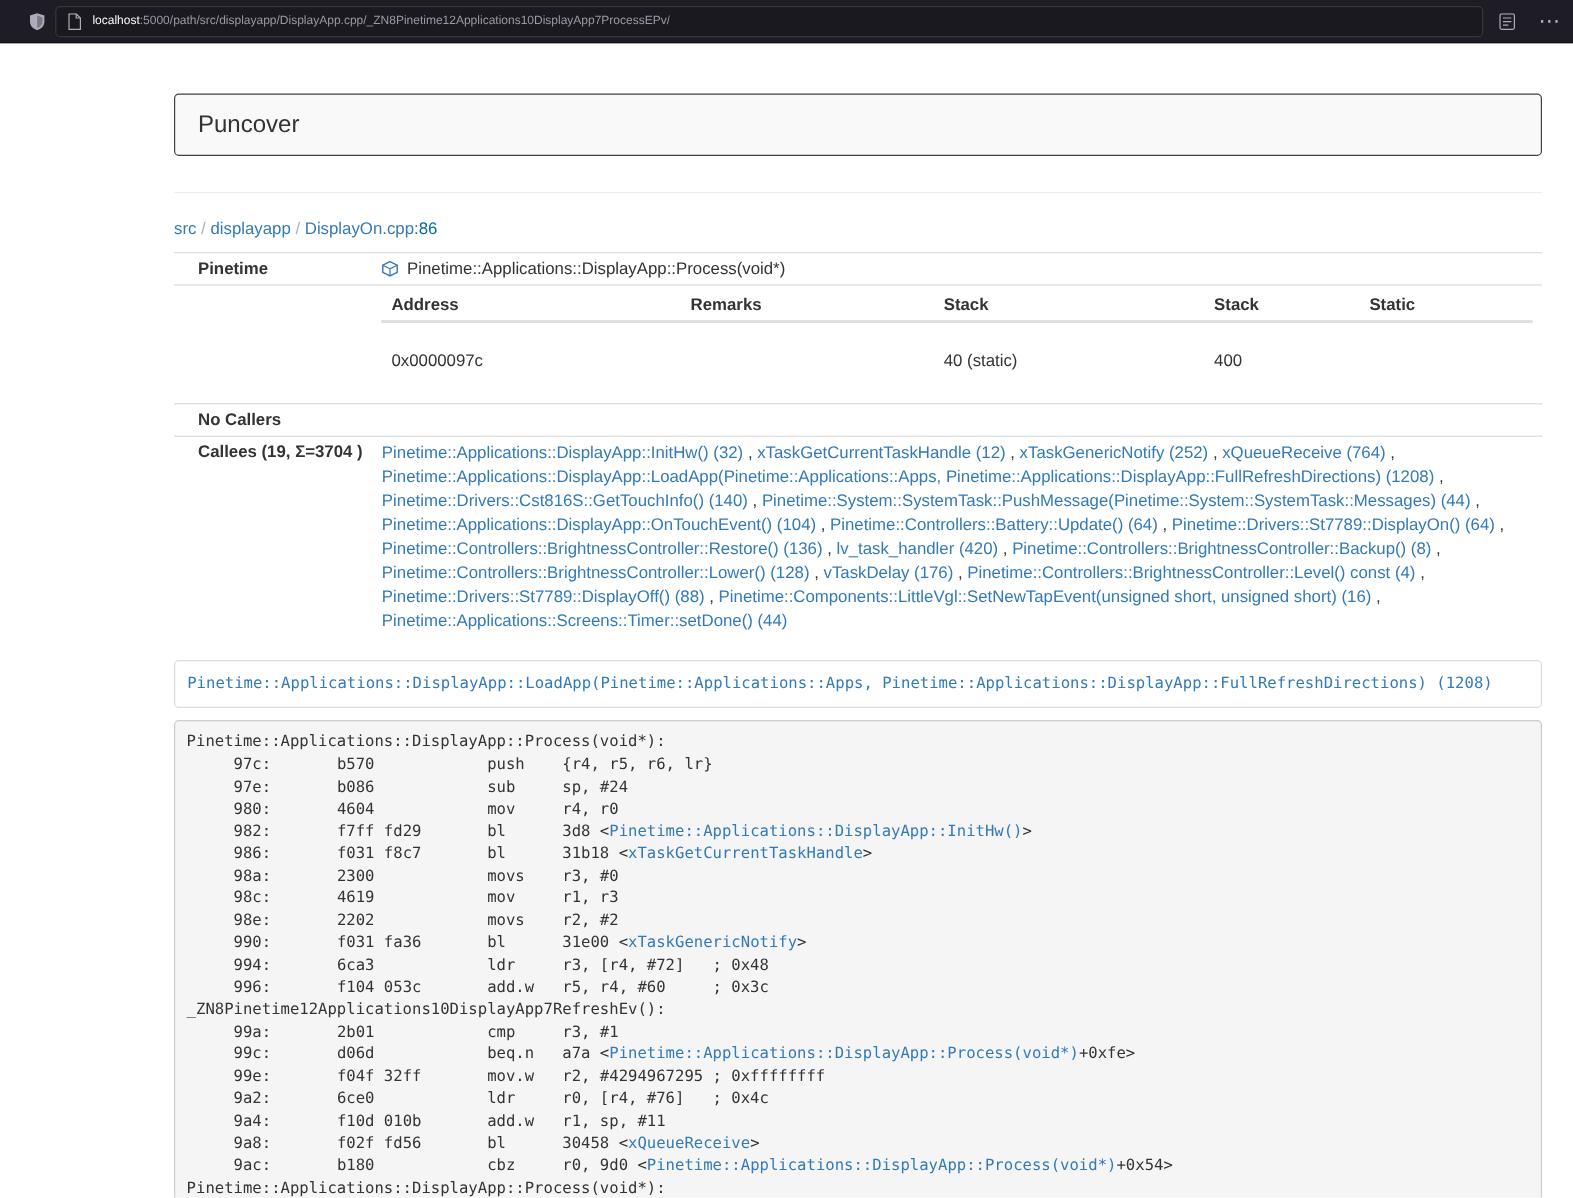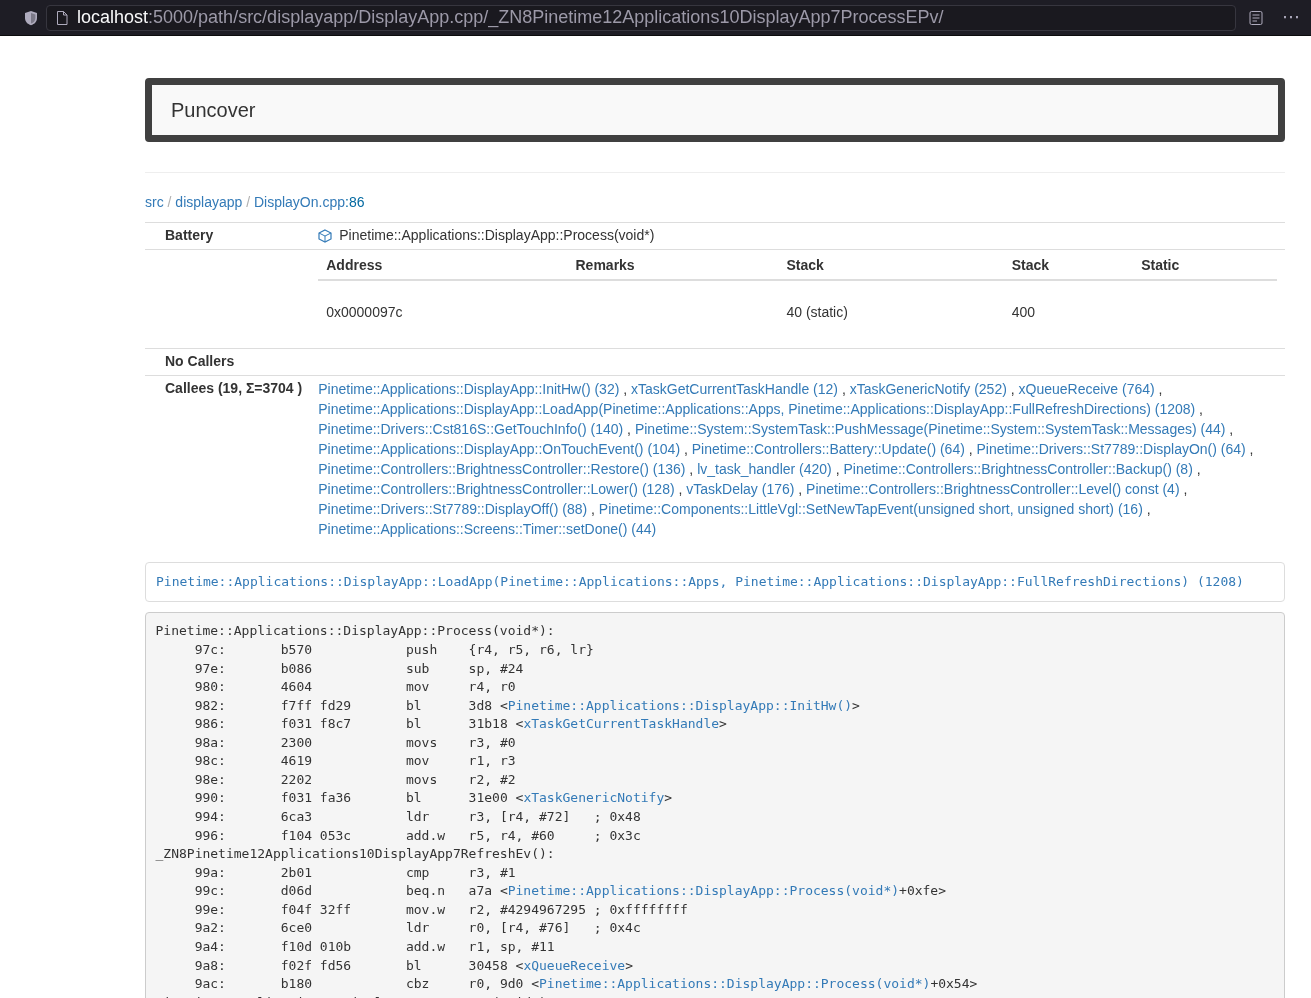--- a/index.html
+++ b/index.html
@@ -13,32 +13,32 @@
   a { color: #337ab7; text-decoration: none; cursor: pointer; text-align: right; }
 
   
   .topbar { position: relative; height: 36px; background: #1e1d25; border-bottom: 1px solid #0c0c0d; }
   .tb-shield { position: absolute; left: 23px; top: 10px; line-height: 0; }
   .urlbar {
     position: absolute; left: 46px; top: 5px; width: 1190px; height: 26px;
     background: #1a191f; border: 1px solid #37363f; border-radius: 4px;
     display: flex; align-items: center; padding: 0 9px; gap: 9px;
   }
-  .url-text { font-size: 18px; color: #9c99a8; white-space: nowrap; overflow: hidden; }
+  .url-text { font-size: 10px; color: #9c99a8; white-space: nowrap; overflow: hidden; }
   .url-host { color: #f9f9fa; }
   .tb-reader { position: absolute; right: 48px; top: 11px; line-height: 0; }
   .tb-menu {
     position: absolute; right: 10px; top: 2px; color: #b1aec1;
     font-size: 18px; letter-spacing: 1px; line-height: 30px; cursor: pointer;
   }
 
   
   .container { margin-left: 145px; width: 1140px; }
   .title-panel {
-    margin-top: 42px; background: #f9f9f9; border: 7px solid #404040;
+    margin-top: 42px; background: #f9f9f9; border: 1px solid #404040;
     border-radius: 4px; padding: 13px 19px; font-size: 20px; line-height: 24px; color: #333;
   }
   hr.divider { margin: 30px 0 0; border: 0; border-top: 1px solid #eee; }
   .breadcrumb { margin-top: 20px; }
   .breadcrumb .sep { color: #b0b0b0; }
   .breadcrumb .line-no { color: #0369a1; }
 
   table.outer { width: 100%; border-collapse: collapse; margin-top: 9px; }
   table.outer > tbody > tr > th,
   table.outer > tbody > tr > td { border-top: 1px solid #ddd; text-align: left; vertical-align: top; }
@@ -109,21 +109,21 @@
     <a href="#">src</a>
     <span class="sep">/</span>
     <a href="#">displayapp</a>
     <span class="sep">/</span>
     <a href="#">DisplayOn.cpp</a><span class="line-no">:86</span>
   </div>
 
   <table class="outer">
     <tbody>
       <tr>
-        <th class="rowlabel">Battery</th>
+        <th class="rowlabel">Pinetime</th>
         <td class="rowvalue">
           <span class="func-row">
             <span class="func-icon">
               <svg width="14" height="14" viewBox="0 0 14 14">
                 <path fill="none" stroke="#337ab7" stroke-width="1.2" d="M7 1 L13 4 V10 L7 13 L1 10 V4 Z"></path>
                 <path fill="none" stroke="#337ab7" d="M1 4 L7 7 L13 4 M7 7 V13"></path>
               </svg>
             </span>
             <span>Pinetime::Applications::DisplayApp::Process(void*)</span>
           </span>

